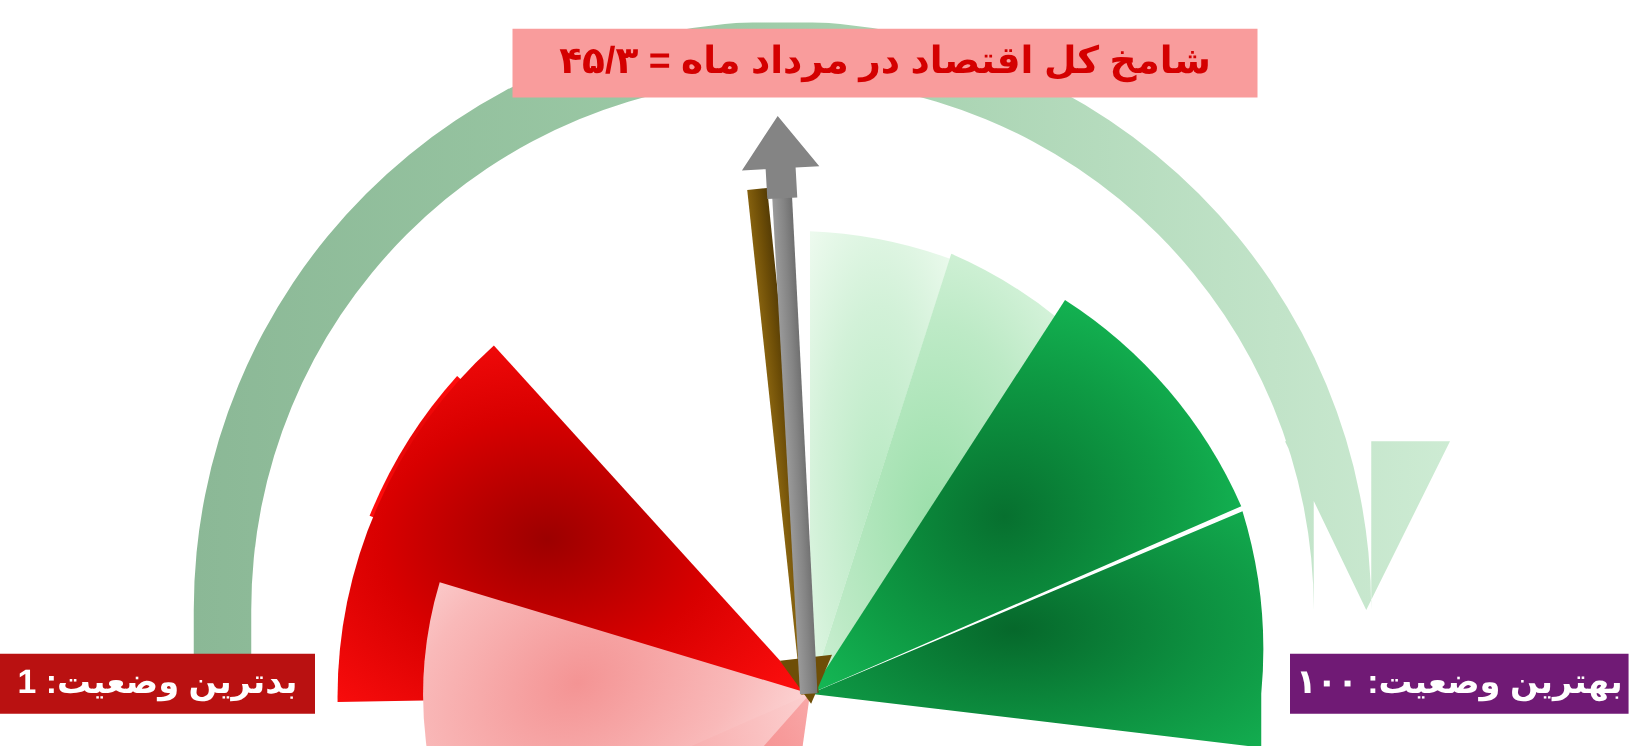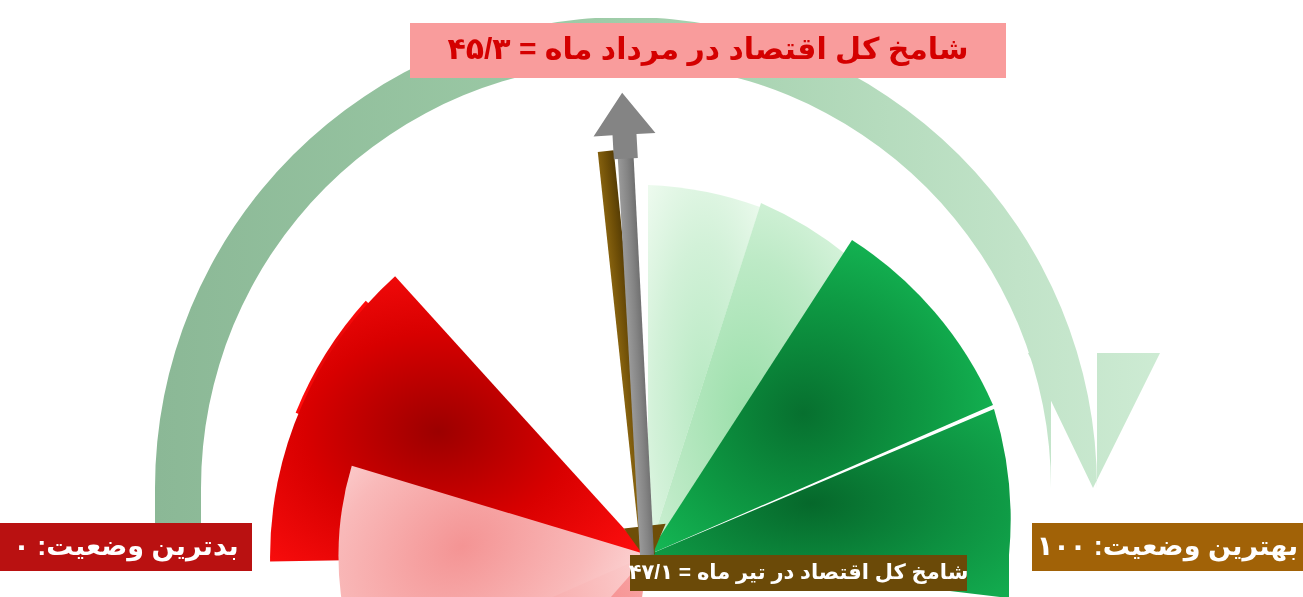--- a/index.html
+++ b/index.html
@@ -33,21 +33,21 @@
   }
   #label-worst{
     left:0px;top:505px;width:252px;height:48px;
     background:#B91111;
     color:#ffffff;
     font-size:27px;
     padding-bottom:3px;
   }
   #label-best{
     left:1032px;top:505px;width:271px;height:48px;
-    background:#a16207;
+    background:#701a75;
     color:#ffffff;
     font-size:27px;
     padding-bottom:3px;
   }
   #label-needle{
     left:630px;top:537px;width:337px;height:36px;
     background:#6B4A08;
     color:#ffffff;
     font-size:21px;
     padding-bottom:2px;
@@ -169,19 +169,18 @@
 
       <g transform="rotate(-3.2 648 537)">
         <path d="M 640 537 L 640 108 L 656 108 L 654 537 Z" fill="url(#gGrayNeedle)"></path>
         <path d="M 648 74 L 679 116 L 660 116 L 660 140 L 636 140 L 636 116 L 617 116 Z" fill="#848484"></path>
       </g>
     </g>
   </svg>
 
   <div class="label-box" id="label-top">شامخ کل اقتصاد در مرداد ماه = ۴۵/۳</div>
 
-  <div class="label-box" id="label-worst">بدترین وضعیت: ۰</div>
+  <div class="label-box" id="label-worst">بدترین وضعیت: 1</div>
 
   <div class="label-box" id="label-best">بهترین وضعیت: ۱۰۰</div>
 
-  <div class="label-box" id="label-needle">شامخ کل اقتصاد در تیر ماه = ۴۷/۱</div>
 
 </div>
 
 </body></html>

